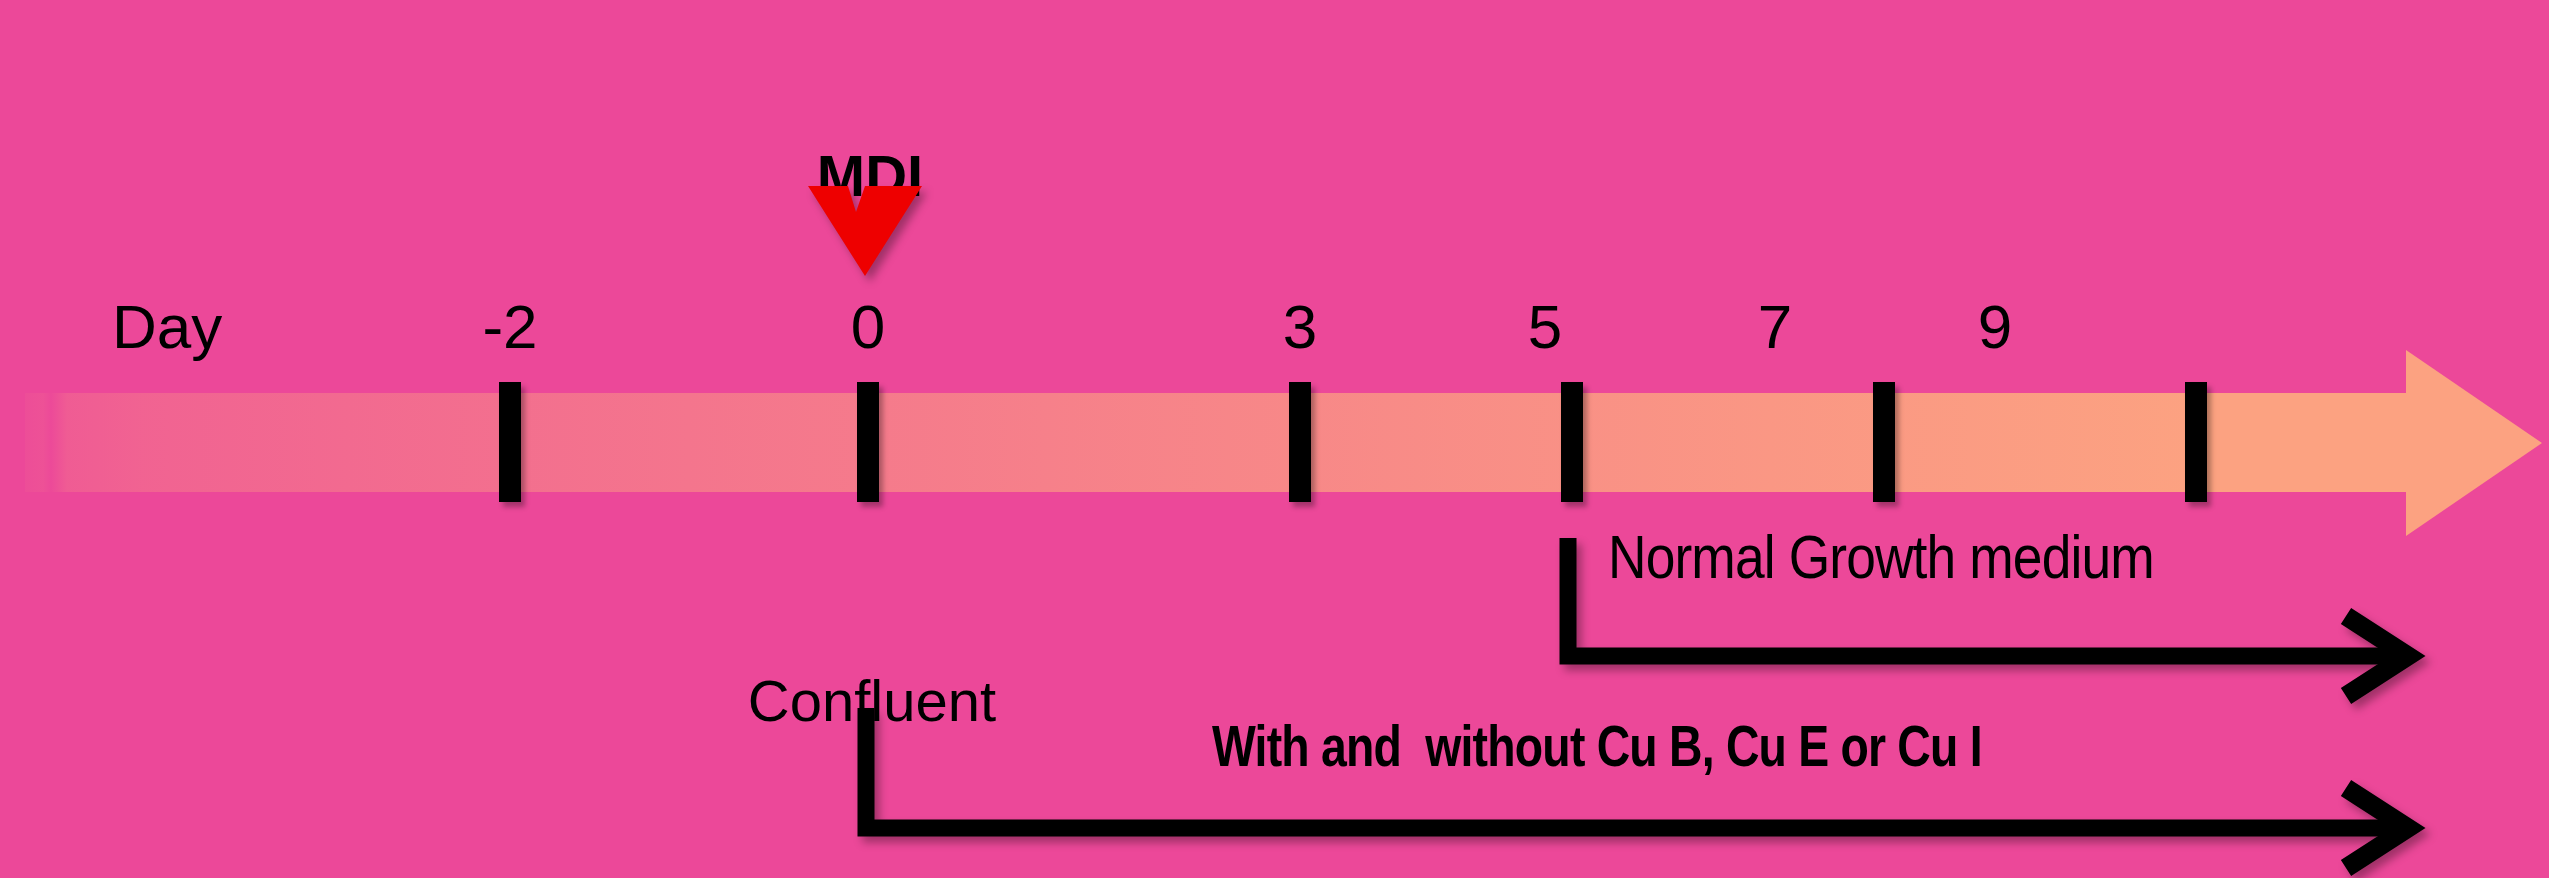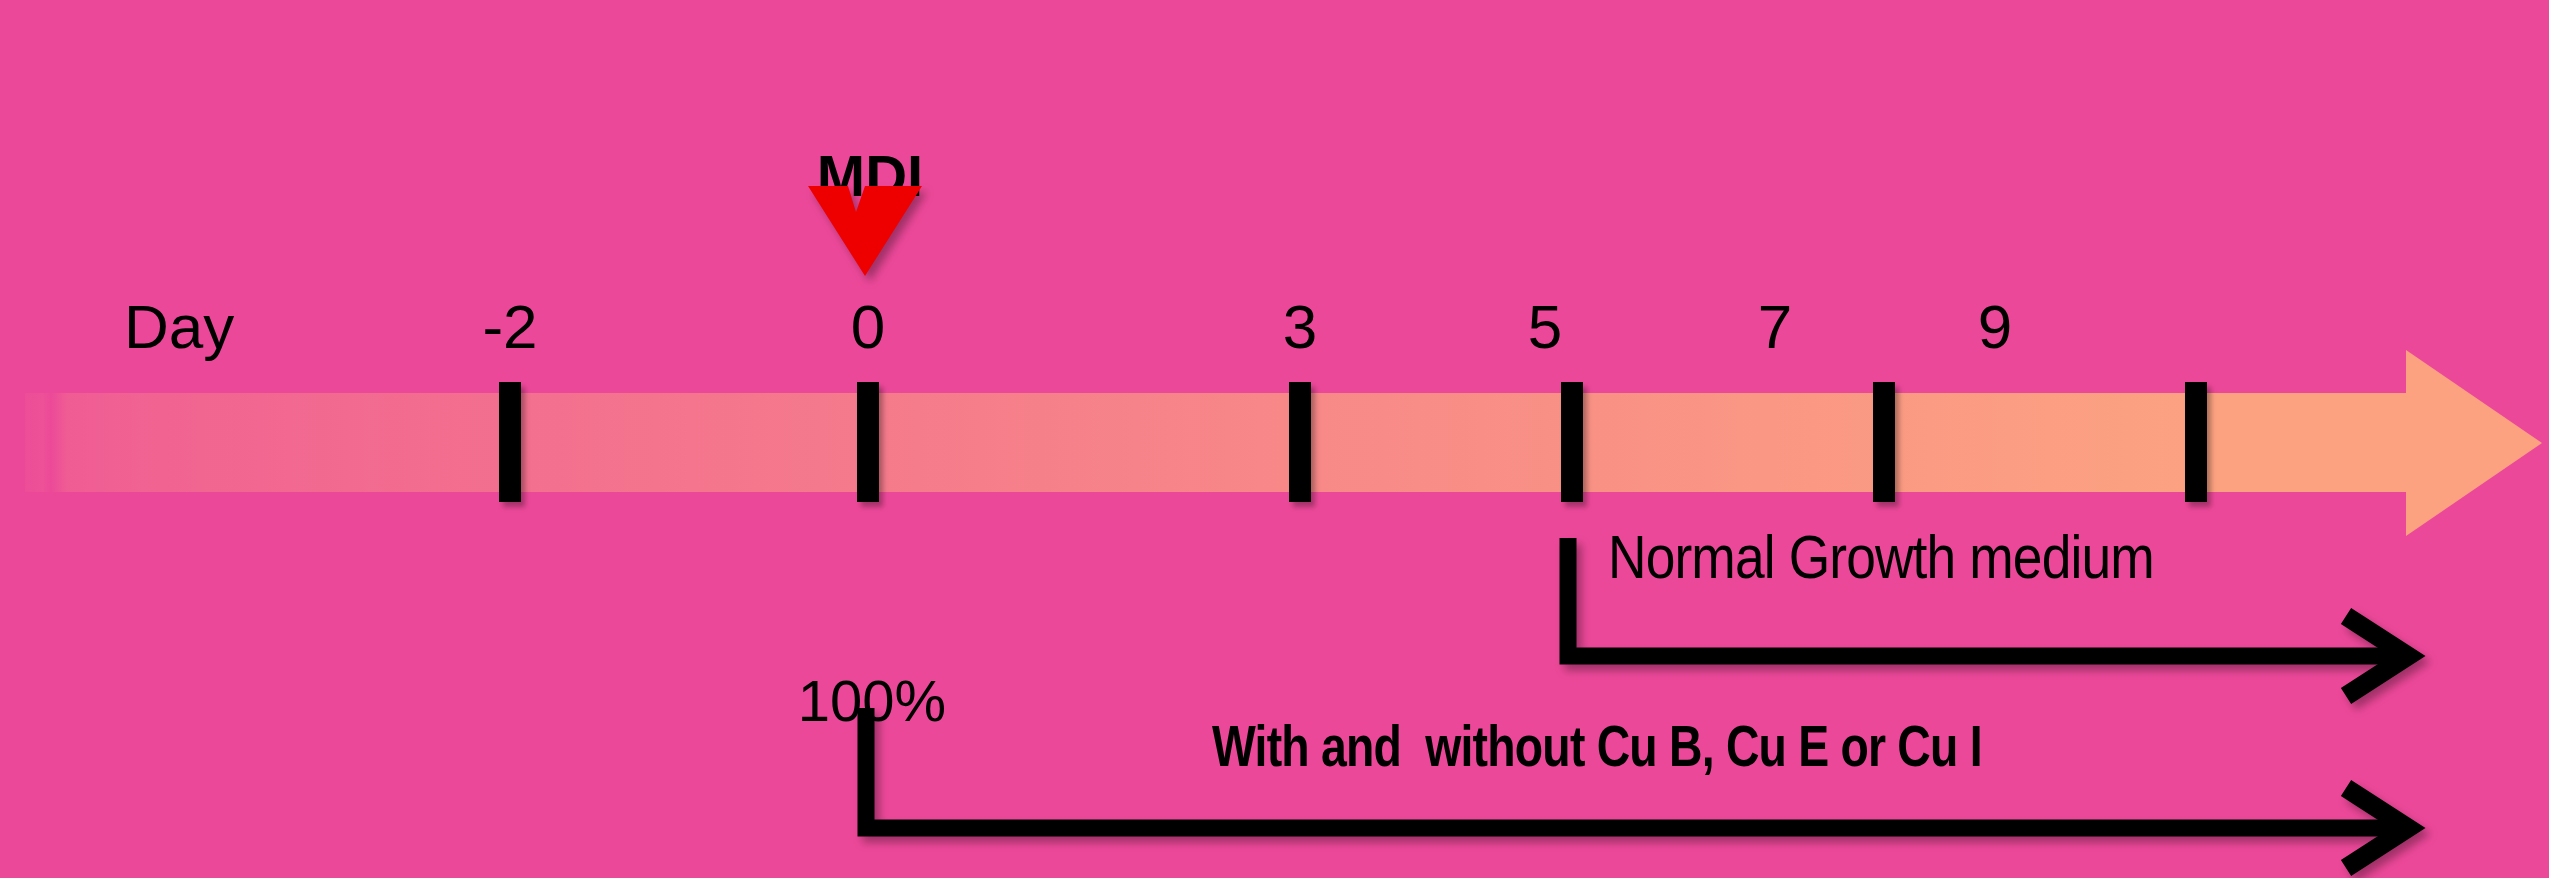--- a/index.html
+++ b/index.html
@@ -44,21 +44,21 @@
   }
 
   
   .tick-label{
     top:294px;
     font-size:62px;
     font-weight:400;
     letter-spacing:0px;
   }
   #day-word{
-    left:124px;
+    left:112px;
     top:294px;
     font-size:62px;
     font-weight:400;
     letter-spacing:0px;
   }
 
   
   #bar{
     position:absolute;
     left:25px;
@@ -175,21 +175,20 @@
   <div id="bar-head"></div>
 
   <div class="tick" style="left:499px"></div>
   <div class="tick" style="left:857px"></div>
   <div class="tick" style="left:1289px"></div>
   <div class="tick" style="left:1561px"></div>
   <div class="tick" style="left:1873px"></div>
   <div class="tick" style="left:2185px"></div>
 
   <div class="txt center" id="confluent-label">
-    <div>100%</div>
     <div>Confluent</div>
   </div>
 
 
   <div class="txt" id="ngm-label">Normal Growth medium</div>
 
   <div class="txt" id="treat-label">With and  without Cu B, Cu E or Cu I</div>
 
   <svg class="elbow dropshadow" id="elbow-ngm" width="900" height="190" viewBox="0 0 900 190">
     <polyline points="28,18 28,136 862,136"></polyline>

